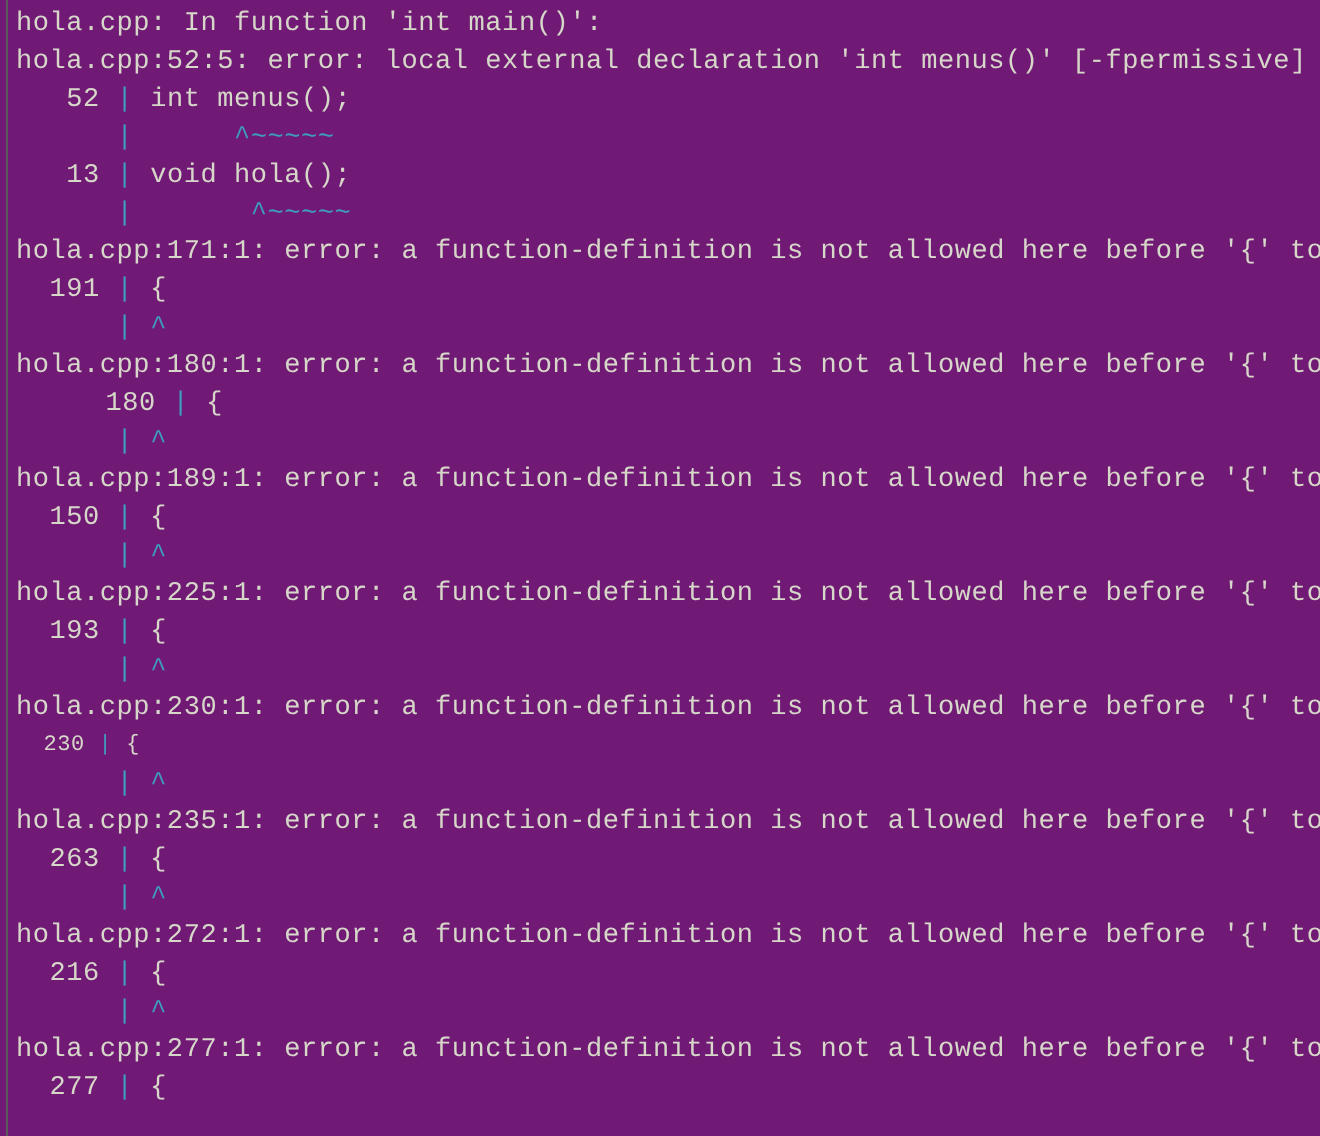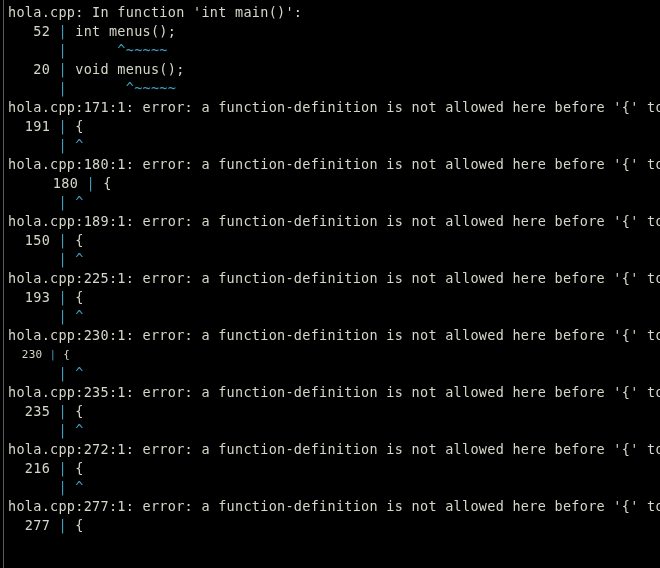--- a/index.html
+++ b/index.html
@@ -72,47 +72,48 @@
   }
 
   
   .line.caret .mark {
     color: #3e9dbd;
   }
 </style>
 </head>
 <body style="background: rgb(35, 35, 35);">
 
-<div id="terminal" style="background: #000000;">
+<div id="terminal" style="background: #701a75; font-family: Liberation Mono, monospace;">
 
   <div id="left-rule" style="background: rgb(90, 90, 90);"></div>
 
   <div id="output">
       <div class="line diag" style="color: rgb(214, 214, 201); font-size: 13.5px; height: 19px; line-height: 19px;"><span>hola.cpp: In function 'int main()':</span></div>
+      <div class="line diag" style="color: rgb(214, 214, 201); font-size: 13.5px; height: 19px; line-height: 19px;"><span>hola.cpp:52:5: error: local external declaration 'int menus()' [-fpermissive]</span></div>
       <div class="line src" style="color: rgb(214, 214, 201); font-size: 13.5px; height: 19px; line-height: 19px;"><span class="lineno">   52</span><span class="bar" style="color: rgb(62, 157, 189);"> | </span><span class="code">int menus();</span></div>
       <div class="line caret" style="color: rgb(214, 214, 201); font-size: 13.5px; height: 19px; line-height: 19px;"><span class="lineno">     </span><span class="bar" style="color: rgb(62, 157, 189);"> | </span><span class="mark" style="color: rgb(62, 157, 189);">     ^~~~~~</span></div>
-      <div class="line src" style="color: rgb(214, 214, 201); font-size: 13.5px; height: 19px; line-height: 19px;"><span class="lineno">   20</span><span class="bar" style="color: rgb(62, 157, 189);"> | </span><span class="code">void menus();</span></div>
+      <div class="line src" style="color: rgb(214, 214, 201); font-size: 13.5px; height: 19px; line-height: 19px;"><span class="lineno">   13</span><span class="bar" style="color: rgb(62, 157, 189);"> | </span><span class="code">void hola();</span></div>
       <div class="line caret" style="color: rgb(214, 214, 201); font-size: 13.5px; height: 19px; line-height: 19px;"><span class="lineno">     </span><span class="bar" style="color: rgb(62, 157, 189);"> | </span><span class="mark" style="color: rgb(62, 157, 189);">      ^~~~~~</span></div>
       <div class="line diag" style="color: rgb(214, 214, 201); font-size: 13.5px; height: 19px; line-height: 19px;"><span>hola.cpp:171:1: error: a function-definition is not allowed here before '{' token</span></div>
       <div class="line src" style="color: rgb(214, 214, 201); font-size: 13.5px; height: 19px; line-height: 19px;"><span class="lineno">  191</span><span class="bar" style="color: rgb(62, 157, 189);"> | </span><span class="code">{</span></div>
       <div class="line caret" style="color: rgb(214, 214, 201); font-size: 13.5px; height: 19px; line-height: 19px;"><span class="lineno">     </span><span class="bar" style="color: rgb(62, 157, 189);"> | </span><span class="mark" style="color: rgb(62, 157, 189);">^</span></div>
       <div class="line diag" style="color: rgb(214, 214, 201); font-size: 13.5px; height: 19px; line-height: 19px;"><span>hola.cpp:180:1: error: a function-definition is not allowed here before '{' token</span></div>
       <div class="line src" style="color: rgb(214, 214, 201); font-size: 13.5px; height: 19px; line-height: 19px; padding-left: 36px;"><span class="lineno">  180</span><span class="bar" style="color: rgb(62, 157, 189);"> | </span><span class="code">{</span></div>
       <div class="line caret" style="color: rgb(214, 214, 201); font-size: 13.5px; height: 19px; line-height: 19px;"><span class="lineno">     </span><span class="bar" style="color: rgb(62, 157, 189);"> | </span><span class="mark" style="color: rgb(62, 157, 189);">^</span></div>
       <div class="line diag" style="color: rgb(214, 214, 201); font-size: 13.5px; height: 19px; line-height: 19px;"><span>hola.cpp:189:1: error: a function-definition is not allowed here before '{' token</span></div>
       <div class="line src" style="color: rgb(214, 214, 201); font-size: 13.5px; height: 19px; line-height: 19px;"><span class="lineno">  150</span><span class="bar" style="color: rgb(62, 157, 189);"> | </span><span class="code">{</span></div>
       <div class="line caret" style="color: rgb(214, 214, 201); font-size: 13.5px; height: 19px; line-height: 19px;"><span class="lineno">     </span><span class="bar" style="color: rgb(62, 157, 189);"> | </span><span class="mark" style="color: rgb(62, 157, 189);">^</span></div>
       <div class="line diag" style="color: rgb(214, 214, 201); font-size: 13.5px; height: 19px; line-height: 19px;"><span>hola.cpp:225:1: error: a function-definition is not allowed here before '{' token</span></div>
       <div class="line src" style="color: rgb(214, 214, 201); font-size: 13.5px; height: 19px; line-height: 19px;"><span class="lineno">  193</span><span class="bar" style="color: rgb(62, 157, 189);"> | </span><span class="code">{</span></div>
       <div class="line caret" style="color: rgb(214, 214, 201); font-size: 13.5px; height: 19px; line-height: 19px;"><span class="lineno">     </span><span class="bar" style="color: rgb(62, 157, 189);"> | </span><span class="mark" style="color: rgb(62, 157, 189);">^</span></div>
       <div class="line diag" style="color: rgb(214, 214, 201); font-size: 13.5px; height: 19px; line-height: 19px;"><span>hola.cpp:230:1: error: a function-definition is not allowed here before '{' token</span></div>
       <div class="line src" style="color: rgb(214, 214, 201); font-size: 11px; height: 19px; line-height: 19px;"><span class="lineno">  230</span><span class="bar" style="color: rgb(62, 157, 189);"> | </span><span class="code">{</span></div>
       <div class="line caret" style="color: rgb(214, 214, 201); font-size: 13.5px; height: 19px; line-height: 19px;"><span class="lineno">     </span><span class="bar" style="color: rgb(62, 157, 189);"> | </span><span class="mark" style="color: rgb(62, 157, 189);">^</span></div>
       <div class="line diag" style="color: rgb(214, 214, 201); font-size: 13.5px; height: 19px; line-height: 19px;"><span>hola.cpp:235:1: error: a function-definition is not allowed here before '{' token</span></div>
-      <div class="line src" style="color: rgb(214, 214, 201); font-size: 13.5px; height: 19px; line-height: 19px;"><span class="lineno">  235</span><span class="bar" style="color: rgb(62, 157, 189);"> | </span><span class="code">{</span></div>
+      <div class="line src" style="color: rgb(214, 214, 201); font-size: 13.5px; height: 19px; line-height: 19px;"><span class="lineno">  263</span><span class="bar" style="color: rgb(62, 157, 189);"> | </span><span class="code">{</span></div>
       <div class="line caret" style="color: rgb(214, 214, 201); font-size: 13.5px; height: 19px; line-height: 19px;"><span class="lineno">     </span><span class="bar" style="color: rgb(62, 157, 189);"> | </span><span class="mark" style="color: rgb(62, 157, 189);">^</span></div>
       <div class="line diag" style="color: rgb(214, 214, 201); font-size: 13.5px; height: 19px; line-height: 19px;"><span>hola.cpp:272:1: error: a function-definition is not allowed here before '{' token</span></div>
       <div class="line src" style="color: rgb(214, 214, 201); font-size: 13.5px; height: 19px; line-height: 19px;"><span class="lineno">  216</span><span class="bar" style="color: rgb(62, 157, 189);"> | </span><span class="code">{</span></div>
       <div class="line caret" style="color: rgb(214, 214, 201); font-size: 13.5px; height: 19px; line-height: 19px;"><span class="lineno">     </span><span class="bar" style="color: rgb(62, 157, 189);"> | </span><span class="mark" style="color: rgb(62, 157, 189);">^</span></div>
       <div class="line diag" style="color: rgb(214, 214, 201); font-size: 13.5px; height: 19px; line-height: 19px;"><span>hola.cpp:277:1: error: a function-definition is not allowed here before '{' token</span></div>
       <div class="line src" style="color: rgb(214, 214, 201); font-size: 13.5px; height: 19px; line-height: 19px;"><span class="lineno">  277</span><span class="bar" style="color: rgb(62, 157, 189);"> | </span><span class="code">{</span></div>
     </div>
 
 </div>
 

